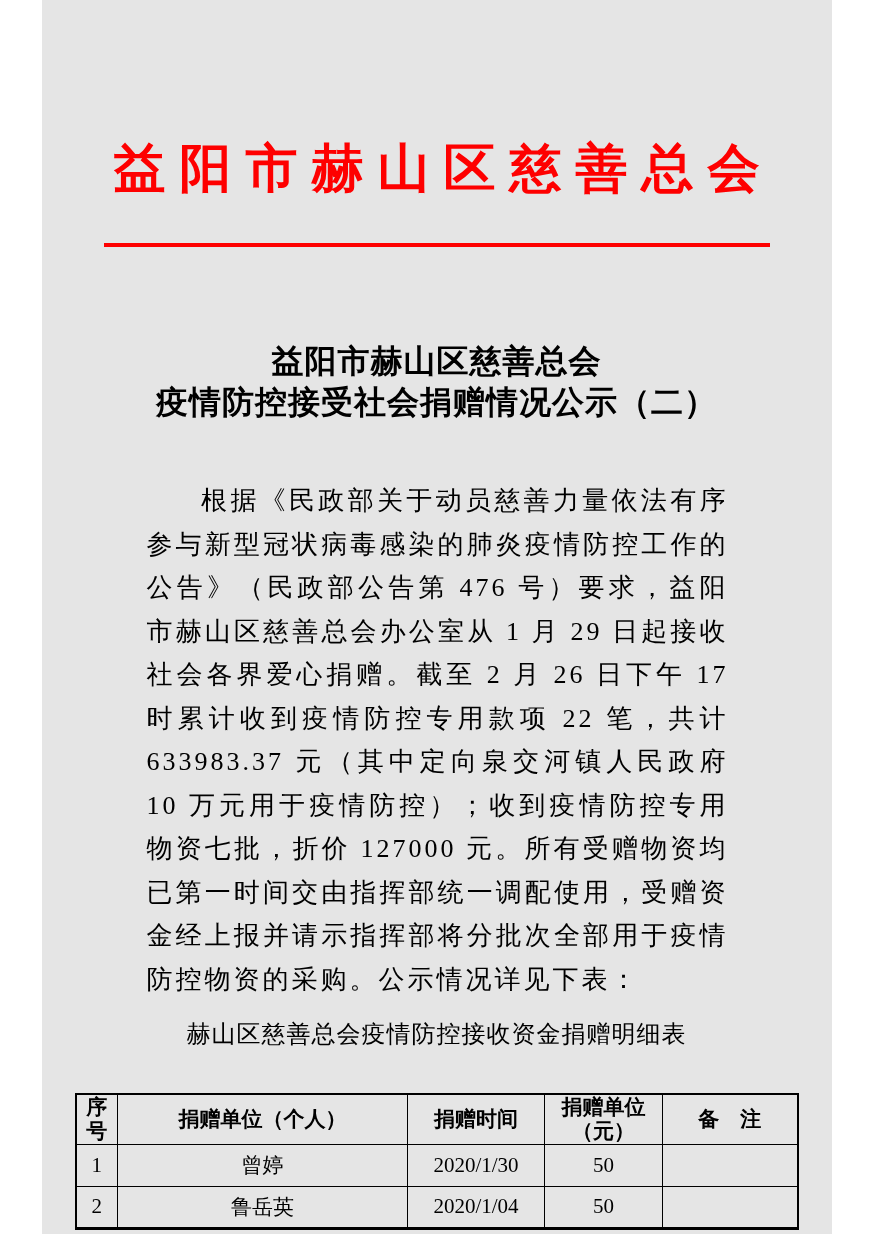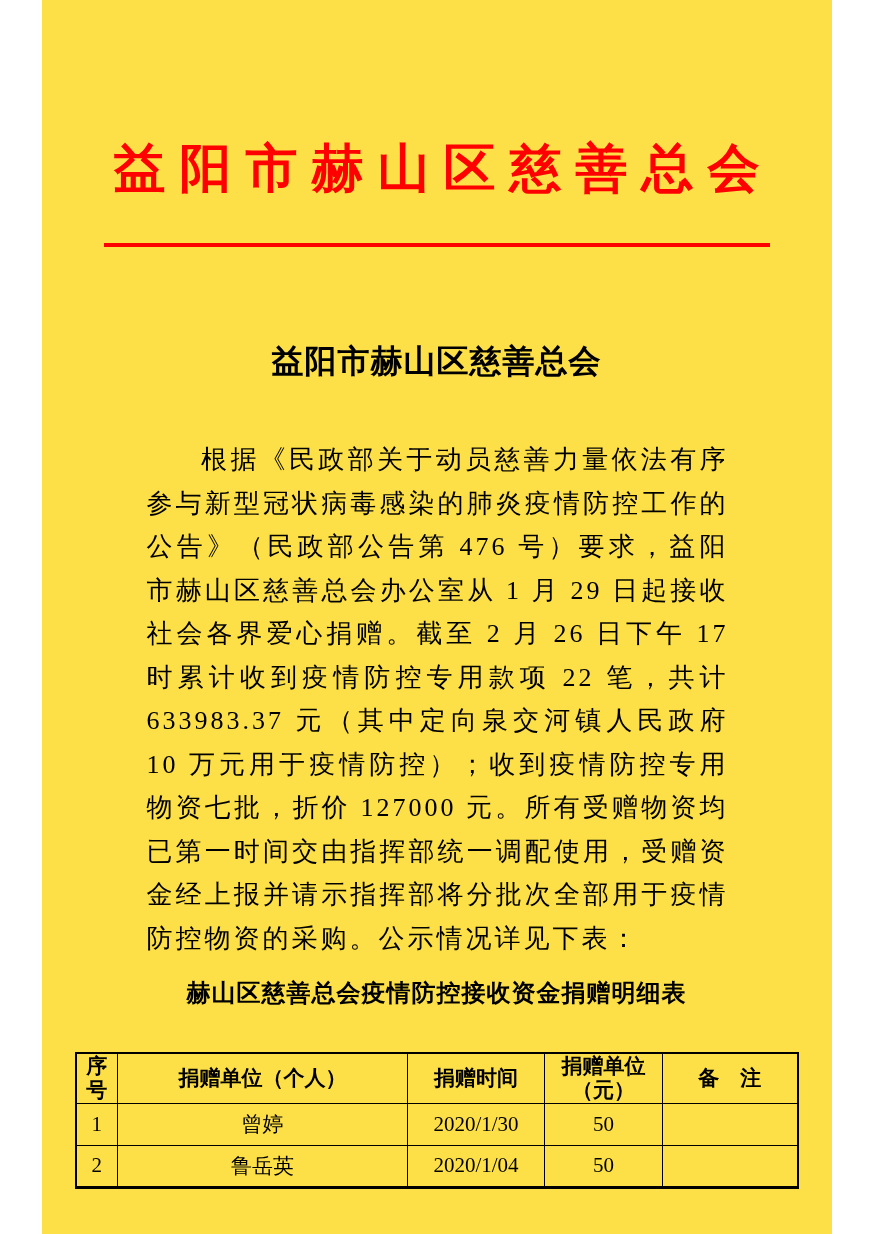--- a/index.html
+++ b/index.html
@@ -5,21 +5,21 @@
   html, body {
     margin: 0;
     padding: 0;
     background: #ffffff;
   }
   .page {
     position: relative;
     width: 790px;
     height: 1234px;
     margin: 0 auto;
-    background: #fde047;
+    background: #e5e5e5;
     overflow: hidden;
     font-family: "Liberation Serif", "DejaVu Serif", serif;
     color: #000000;
   }
   .letterhead-title {
     margin: 0;
     padding-top: 138px;
     text-align: center;
     font-size: 52px;
     line-height: 62px;
@@ -51,21 +51,21 @@
     letter-spacing: 3px;
     text-align: justify;
     text-indent: 2.1em;
     color: #000000;
   }
   .table-title {
     margin: 18px 0 0 0;
     text-align: center;
     font-size: 24px;
     line-height: 30px;
-    font-weight: bold;
+    font-weight: normal;
     letter-spacing: 1px;
     font-family: "Liberation Sans", "DejaVu Sans", sans-serif;
     color: #000000;
   }
   .donation-table {
     width: 722px;
     margin: 44px auto 0 auto;
     border-collapse: collapse;
     table-layout: fixed;
     border: 2px solid #000000;
@@ -98,20 +98,21 @@
 <body>
 
 <div class="page">
 
   <h1 class="letterhead-title">益阳市赫山区慈善总会</h1>
 
   <div class="letterhead-divider"></div>
 
   <h2 class="doc-title">
     <span>益阳市赫山区慈善总会</span><br>
+    <span>疫情防控接受社会捐赠情况公示（二）</span>
   </h2>
 
   <p class="body-paragraph">根据《民政部关于动员慈善力量依法有序参与新型冠状病毒感染的肺炎疫情防控工作的公告》（民政部公告第 476 号）要求，益阳市赫山区慈善总会办公室从 1 月 29 日起接收社会各界爱心捐赠。截至 2 月 26 日下午 17 时累计收到疫情防控专用款项 22 笔，共计 633983.37 元（其中定向泉交河镇人民政府 10 万元用于疫情防控）；收到疫情防控专用物资七批，折价 127000 元。所有受赠物资均已第一时间交由指挥部统一调配使用，受赠资金经上报并请示指挥部将分批次全部用于疫情防控物资的采购。公示情况详见下表：</p>
 
   <h3 class="table-title">赫山区慈善总会疫情防控接收资金捐赠明细表</h3>
 
   <table class="donation-table">
     <colgroup>
       <col class="col-no">
       <col class="col-donor">

